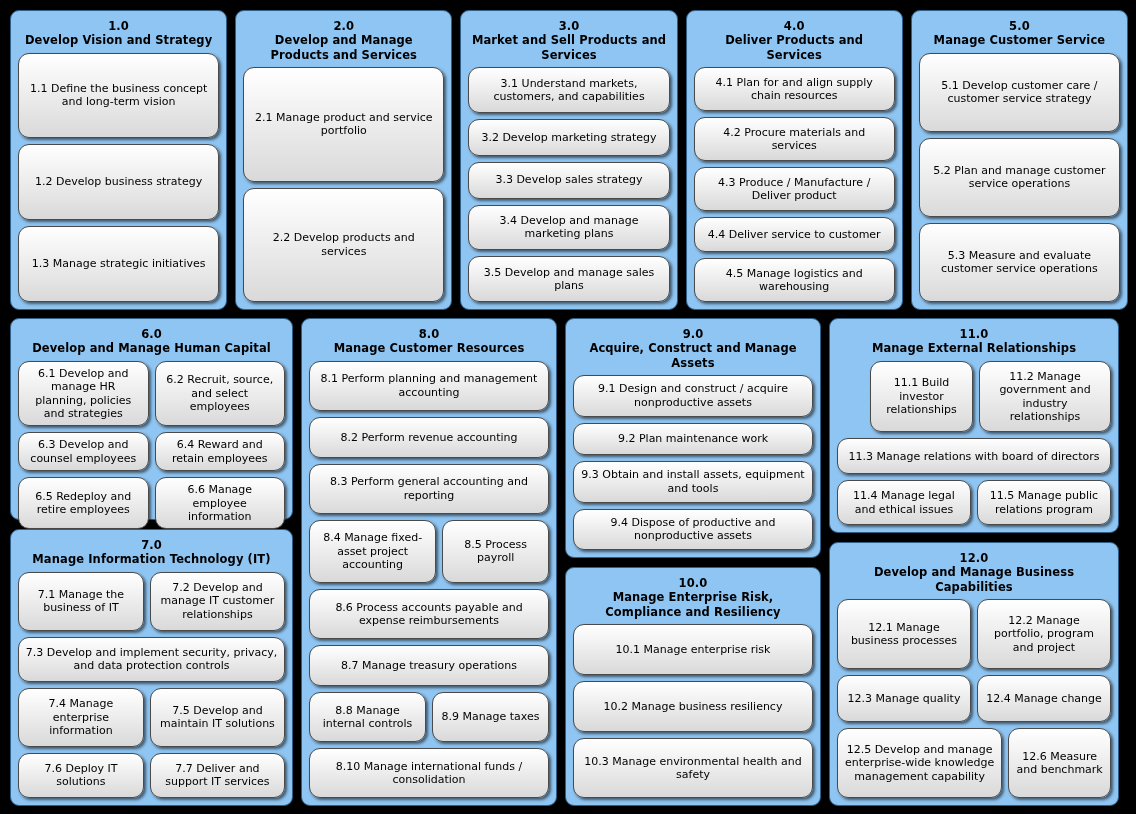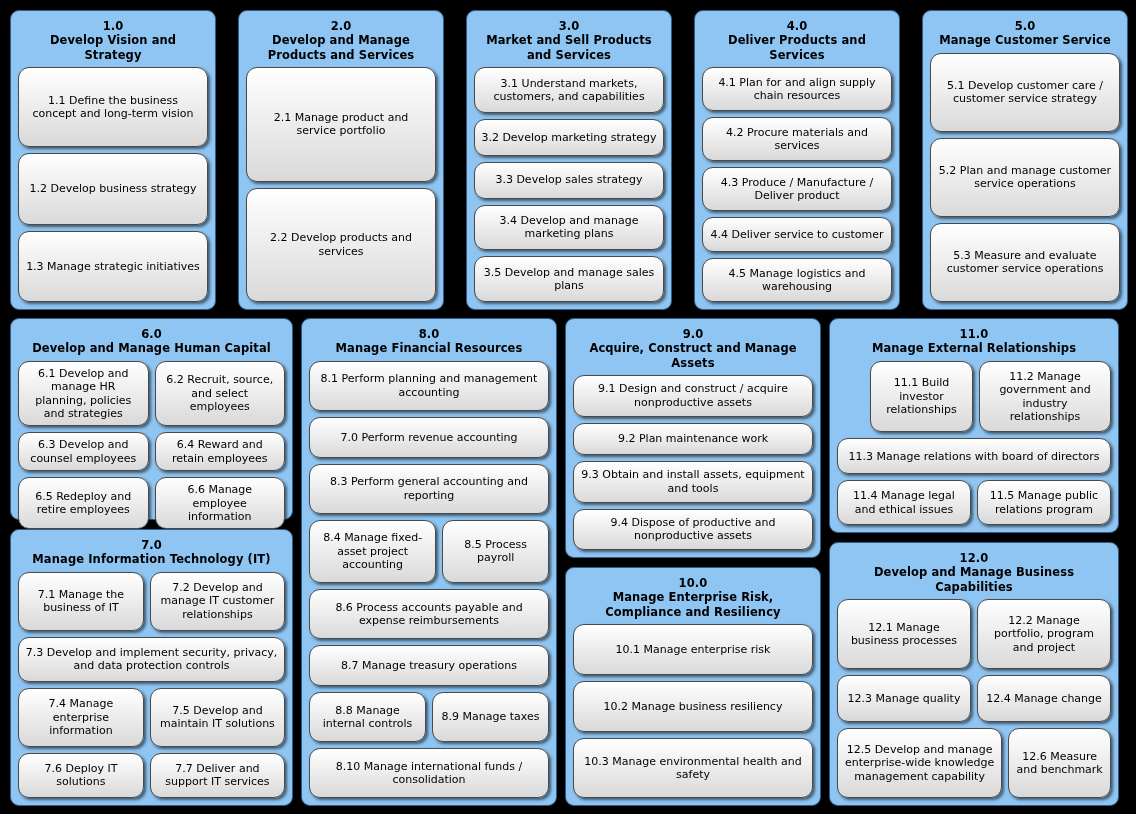--- a/index.html
+++ b/index.html
@@ -19,21 +19,21 @@
     position: relative;
     width: 1136px;
     height: 814px;
     background: #000000;
     box-sizing: border-box;
   }
 
   
   .top-row {
     display: flex;
-    gap: 22px;
+    gap: 8px;
     padding: 10px 8px 0 10px;
     box-sizing: border-box;
     height: 310px;
   }
   .top-row > .category {
     flex: 1 1 0;
   }
 
   
   .bottom-row {
@@ -338,31 +338,31 @@
           </div>
         </div>
       </div>
 
     </div>
 
     <div class="bottom-col col-fin">
       <div class="category" style="flex:1 1 auto;">
         <div class="cat-header">
           <span class="cat-num">8.0</span>
-          <span class="cat-title">Manage Financial Resources</span>
+          <span class="cat-title">Manage Customer Resources</span>
         </div>
         <div class="cat-body fill">
           <div class="process-row">
             <div class="process">
               <span>8.1 Perform planning and management accounting</span>
             </div>
           </div>
           <div class="process-row">
             <div class="process">
-              <span>7.0 Perform revenue accounting</span>
+              <span>8.2 Perform revenue accounting</span>
             </div>
           </div>
           <div class="process-row">
             <div class="process">
               <span>8.3 Perform general accounting and reporting</span>
             </div>
           </div>
           <div class="process-row">
             <div class="process w-55">
               <span>8.4 Manage fixed-asset project accounting</span>

